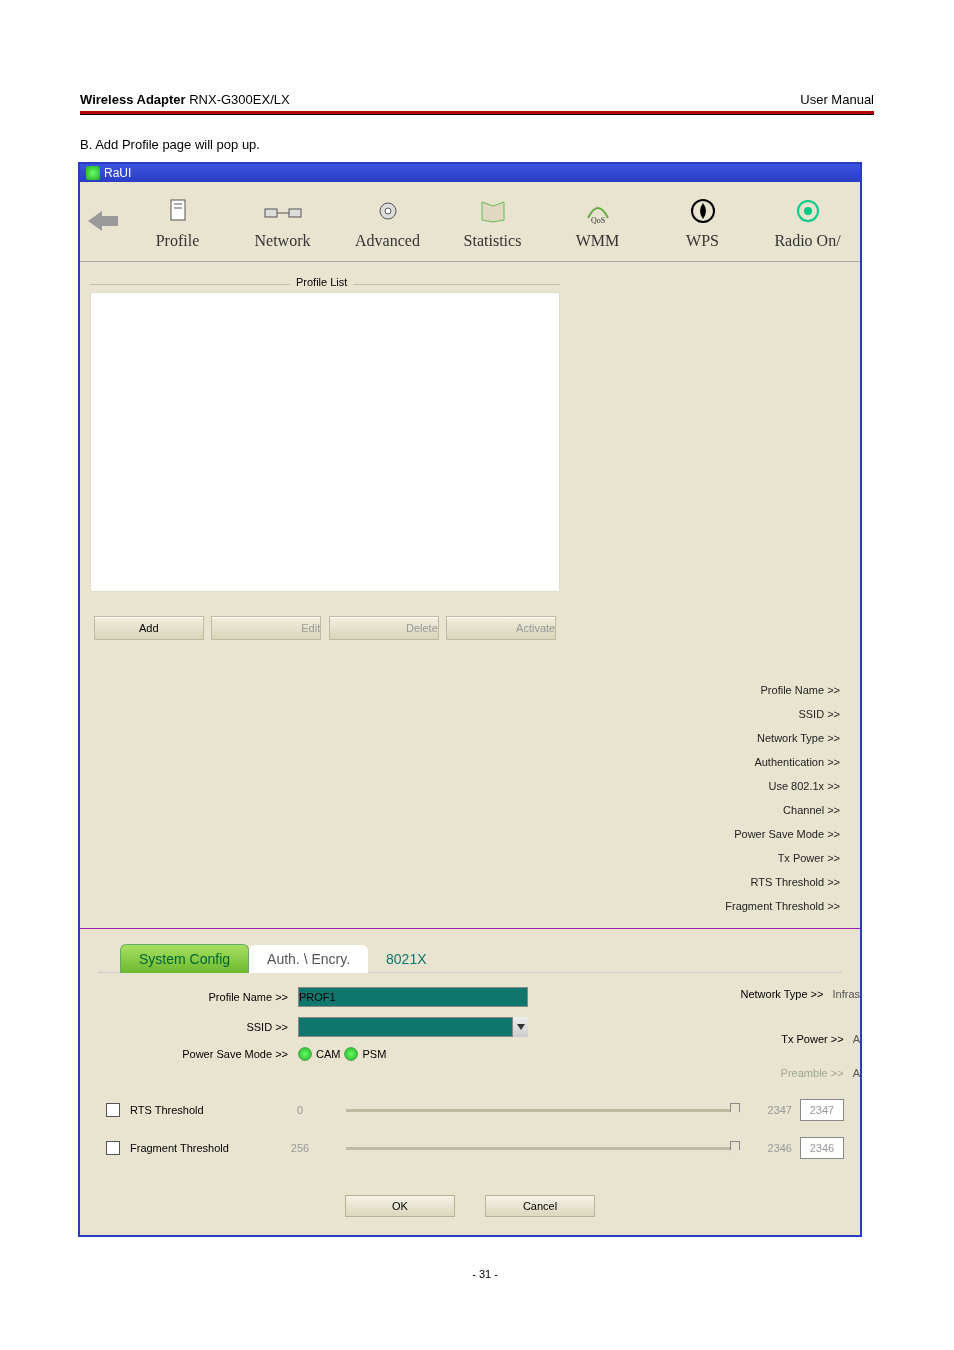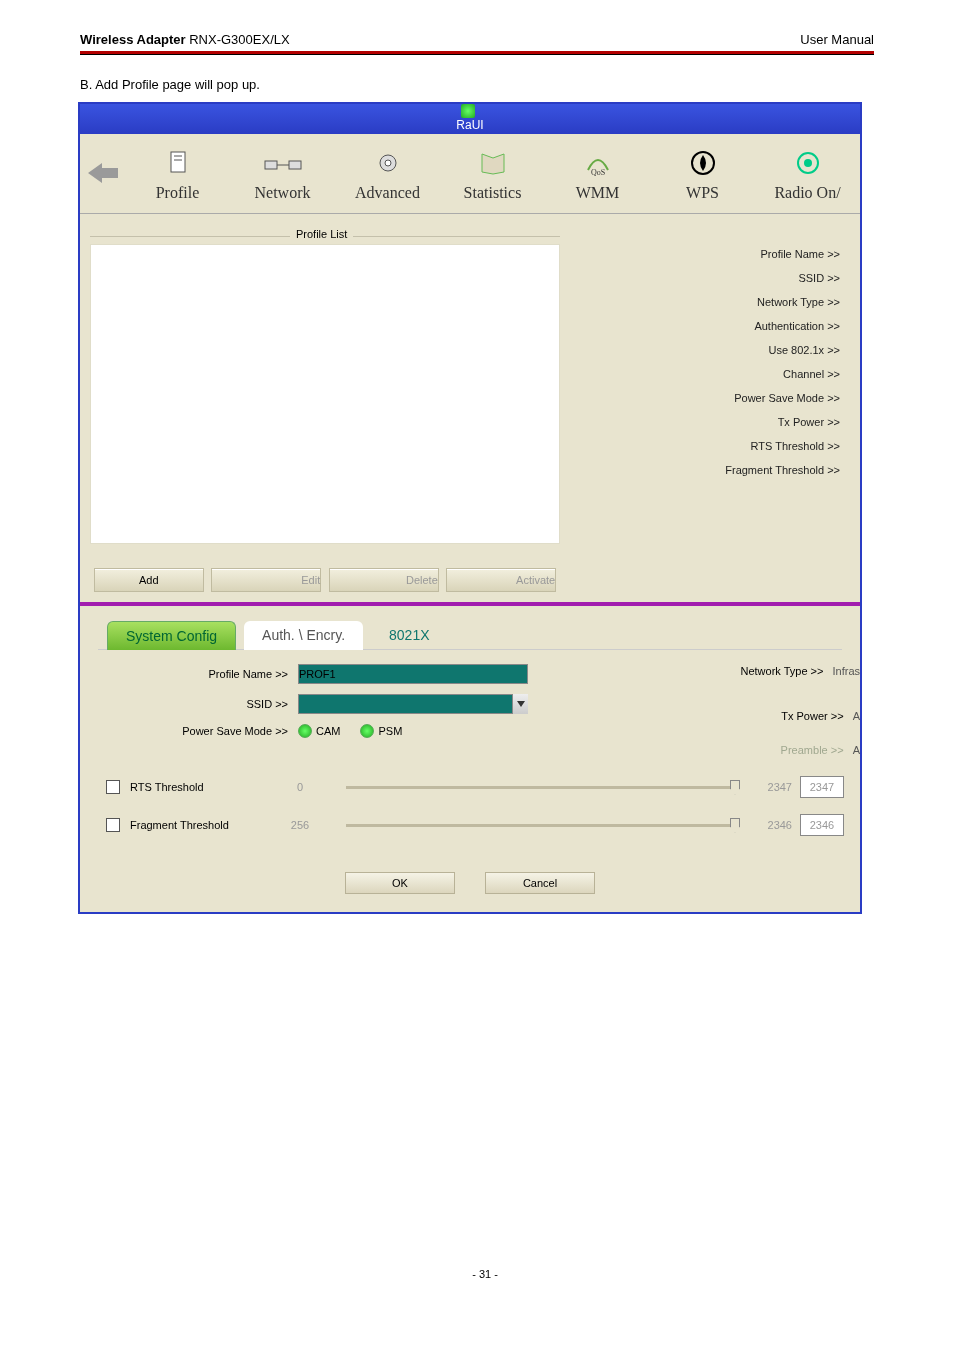--- a/index.html
+++ b/index.html
@@ -9,43 +9,42 @@
     background: #fff;
     font-family: Arial, sans-serif;
     position: relative;
     overflow: hidden;
   }
   .page { padding: 0 80px; }
   .header-row {
     display: flex;
     justify-content: space-between;
     font-size: 13px;
-    padding-top: 32px;
+    padding-top: 92px;
   }
   .header-left b { font-weight: bold; }
   .red-line { height: 3px; background: #b30000; margin-top: 4px; }
   .thin-line { height: 1px; background: #000; margin-top: 0px; }
   .section-text { font-size: 13px; margin: 22px 0 10px 0; }
   .app-window {
     border: 2px solid #2a3cc4;
     background: #e8e4cf;
     width: 784px;
     margin-left: -2px;
     font-family: Tahoma, sans-serif;
     font-size: 11px;
   }
   .titlebar {
     background: linear-gradient(#3a54e0,#2a3cc4);
     color: #fff;
-    height: 30px;
+    height: 18px;
     display: flex;
     align-items: center;
     padding: 0 6px;
     font-size: 12px;
-    flex-direction: column;
   }
   .titlebar .raui-icon {
     width: 14px; height: 14px; margin-right: 4px;
     background: radial-gradient(circle,#6f6,#2a2); border-radius: 2px;
   }
   .toolbar {
     display: flex;
     align-items: center;
     height: 80px;
     border-bottom: 1px solid #aaa;
@@ -58,21 +57,22 @@
   .tb-item {
     flex: 1;
     text-align: center;
     font-family: Georgia, serif;
     font-size: 16px;
     color: #333;
   }
   .tb-item .ico { height: 34px; display:flex; align-items:center; justify-content:center; margin-bottom:4px;}
   .midsection {
     display: flex;
-    border-bottom: 4px solid #a21caf;
+    border-bottom: 1px solid #a21caf;
+    flex-direction: column;
   }
   .leftcol {
     width: 490px;
     padding: 14px 10px 10px 10px;
   }
   .profile-list-fieldset {
     position: relative;
     padding-top: 10px;
     height: 340px;
   }
@@ -105,22 +105,23 @@
   .detail-row {
     text-align: right; padding: 6px 10px 6px 0;
     font-size: 11px; color: #222;
   }
   .config-panel {
     background: #e8e4cf;
     padding: 0 0 18px 0;
   }
   .tabs {
     display: flex;
-    padding: 14px 0 0 27px;
-    gap: 8px;
+    padding: 14px 0 0 40px;
+    gap: 0;
+    align-items: flex-end;
   }
   .tab {
     padding: 6px 18px;
     font-family: Verdana, sans-serif;
     font-size: 14px;
     border-radius: 6px 6px 0 0;
     position: relative; top: 1px;
   }
   .tab.active {
     background: linear-gradient(#a8e060,#6db82f);
@@ -326,21 +327,21 @@
             <div class="dd-btn">
               <svg width="8" height="6">
                   <polygon points="0,0 8,0 4,6" fill="#333"></polygon>
                 </svg>
             </div>
           </div>
         </div>
         <div class="frow">
           <div class="lbl">Power Save Mode &gt;&gt;</div>
           <span class="radio-dot"></span>
-          <span style="margin-right:20px">CAM</span>
+          <span style="margin-right:4px">CAM</span>
           <span class="radio-dot"></span>
           <span>PSM</span>
         </div>
 
         <div style="position:absolute; right:0; top:-2px; text-align:right; font-size:11px;">
           <div class="r-item" style="margin-bottom:27px;">
             <span>Network Type &gt;&gt;</span>
             <span class="val">Infras</span>
           </div>
           <div class="r-item" style="margin-bottom:16px;">

